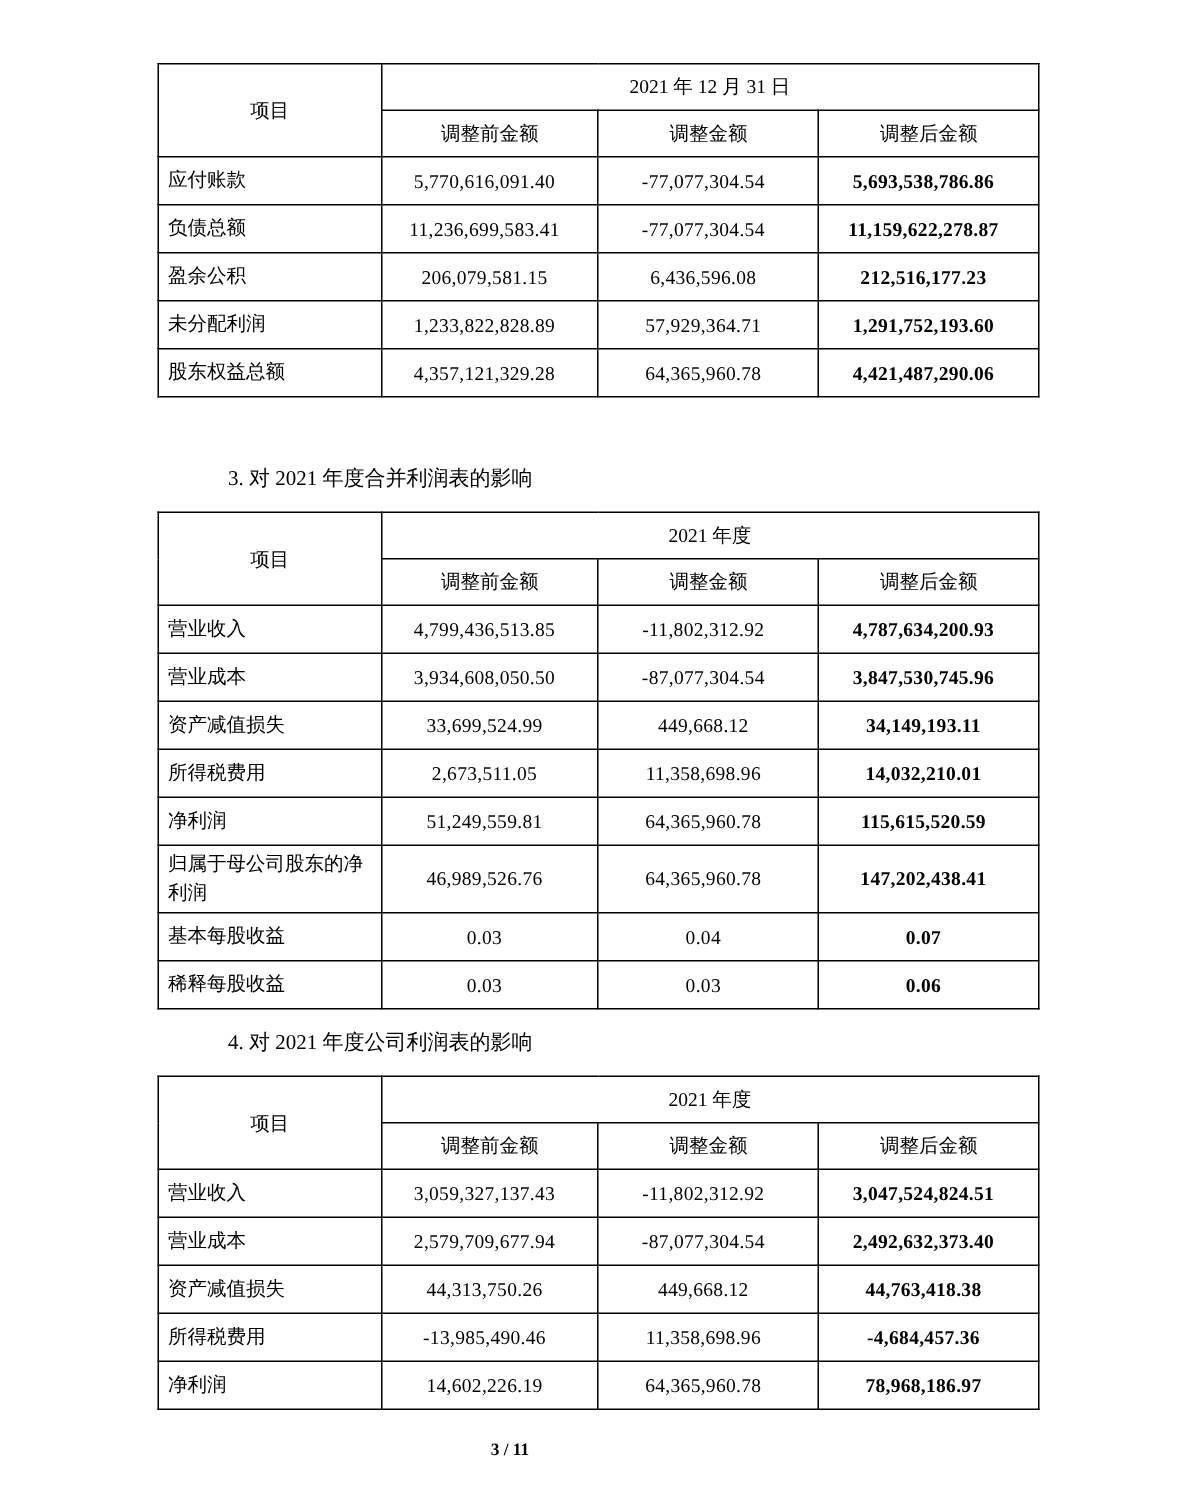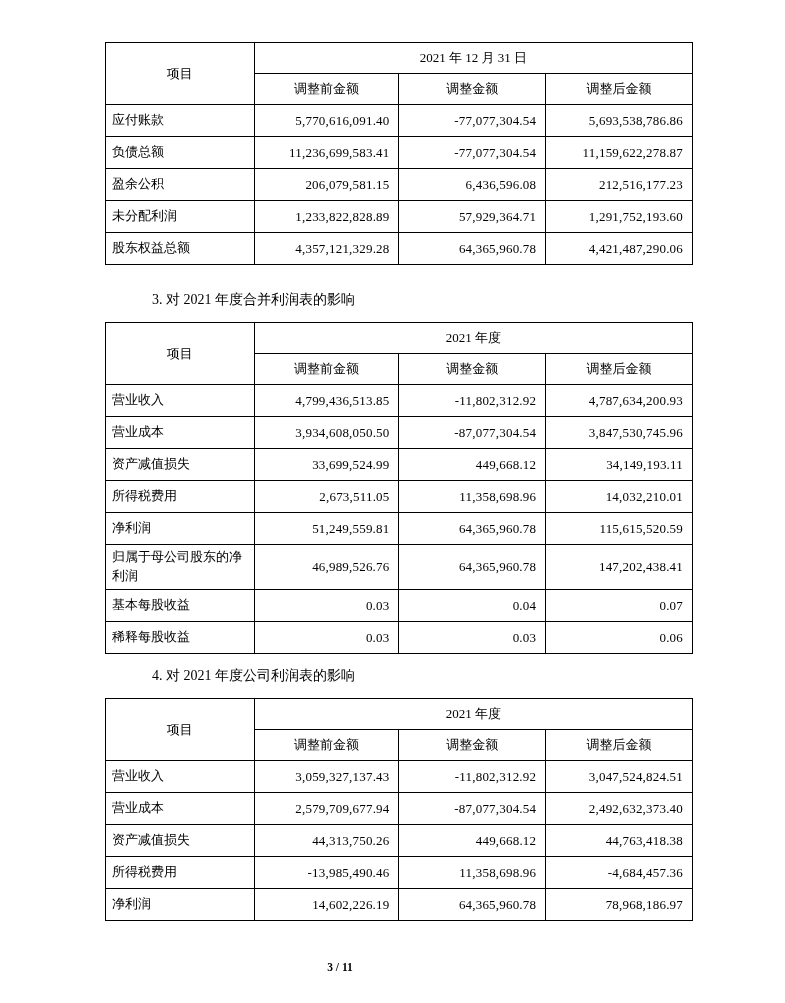--- a/index.html
+++ b/index.html
@@ -36,33 +36,33 @@
   tr.hdr { height: 31px; }
   tr.row { height: 32px; }
   tr.row-tall { height: 45px; }
   td.hcell { text-align: center; margin-top: 36px; }
   td.lbl {
     text-align: left;
     padding: 2px 6px;
     line-height: 1.45;
   }
   td.num {
-    text-align: right;
+    text-align: center;
     padding: 2px 9px 2px 2px;
     font-size: 12.5px;
     letter-spacing: 0.2px;
   }
-  td.bold { font-weight: normal; }
+  td.bold { font-weight: bold; }
   .section-heading {
     font-size: 14px;
     padding-left: 47px;
     margin-top: 31px;
     margin-bottom: 13px;
   }
-  .gap-t2 { margin-top: 26px; margin-bottom: 13px; }
+  .gap-t2 { margin-top: 45px; margin-bottom: 13px; }
   .gap-t3 { margin-top: 13px; margin-bottom: 13px; }
   .footer {
     position: absolute;
     left: 0;
     top: 961px;
     width: 680px;
     text-align: center;
     font-size: 11.5px;
     font-weight: bold;
   }

